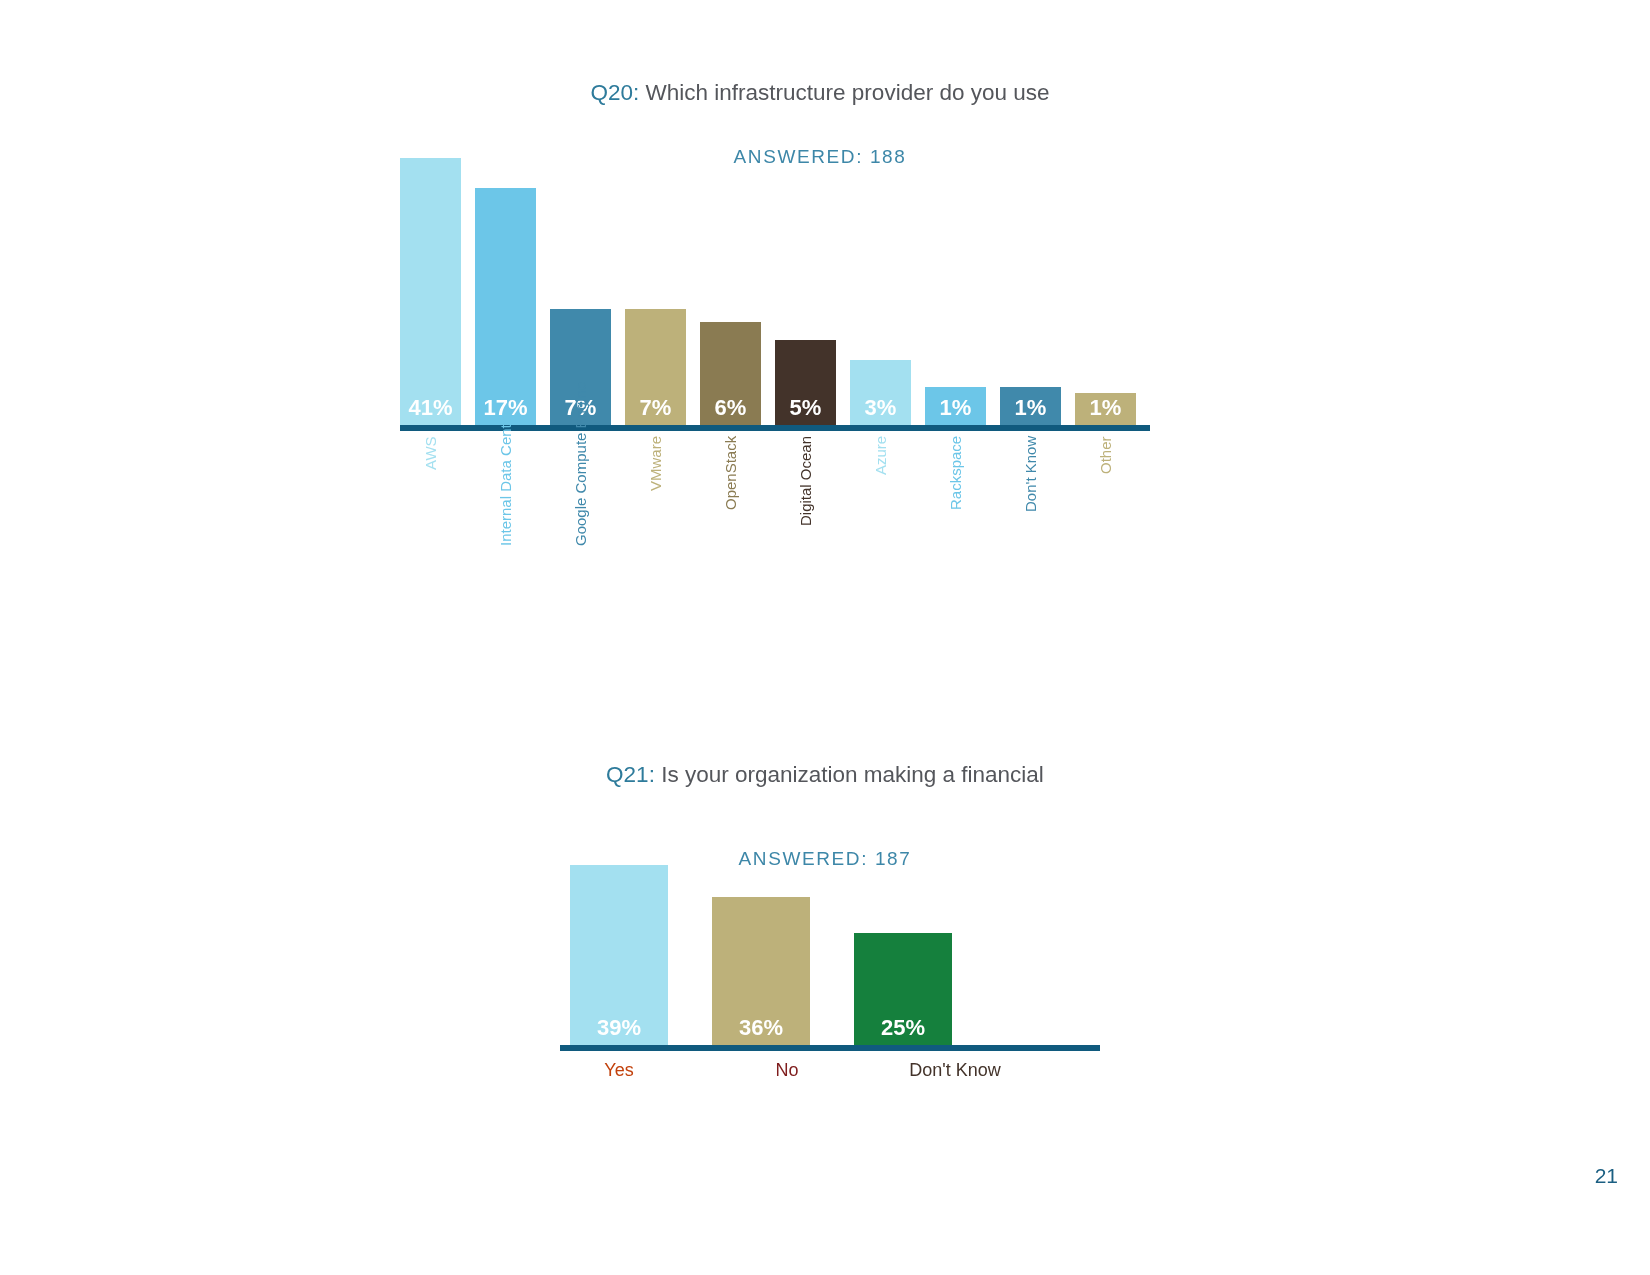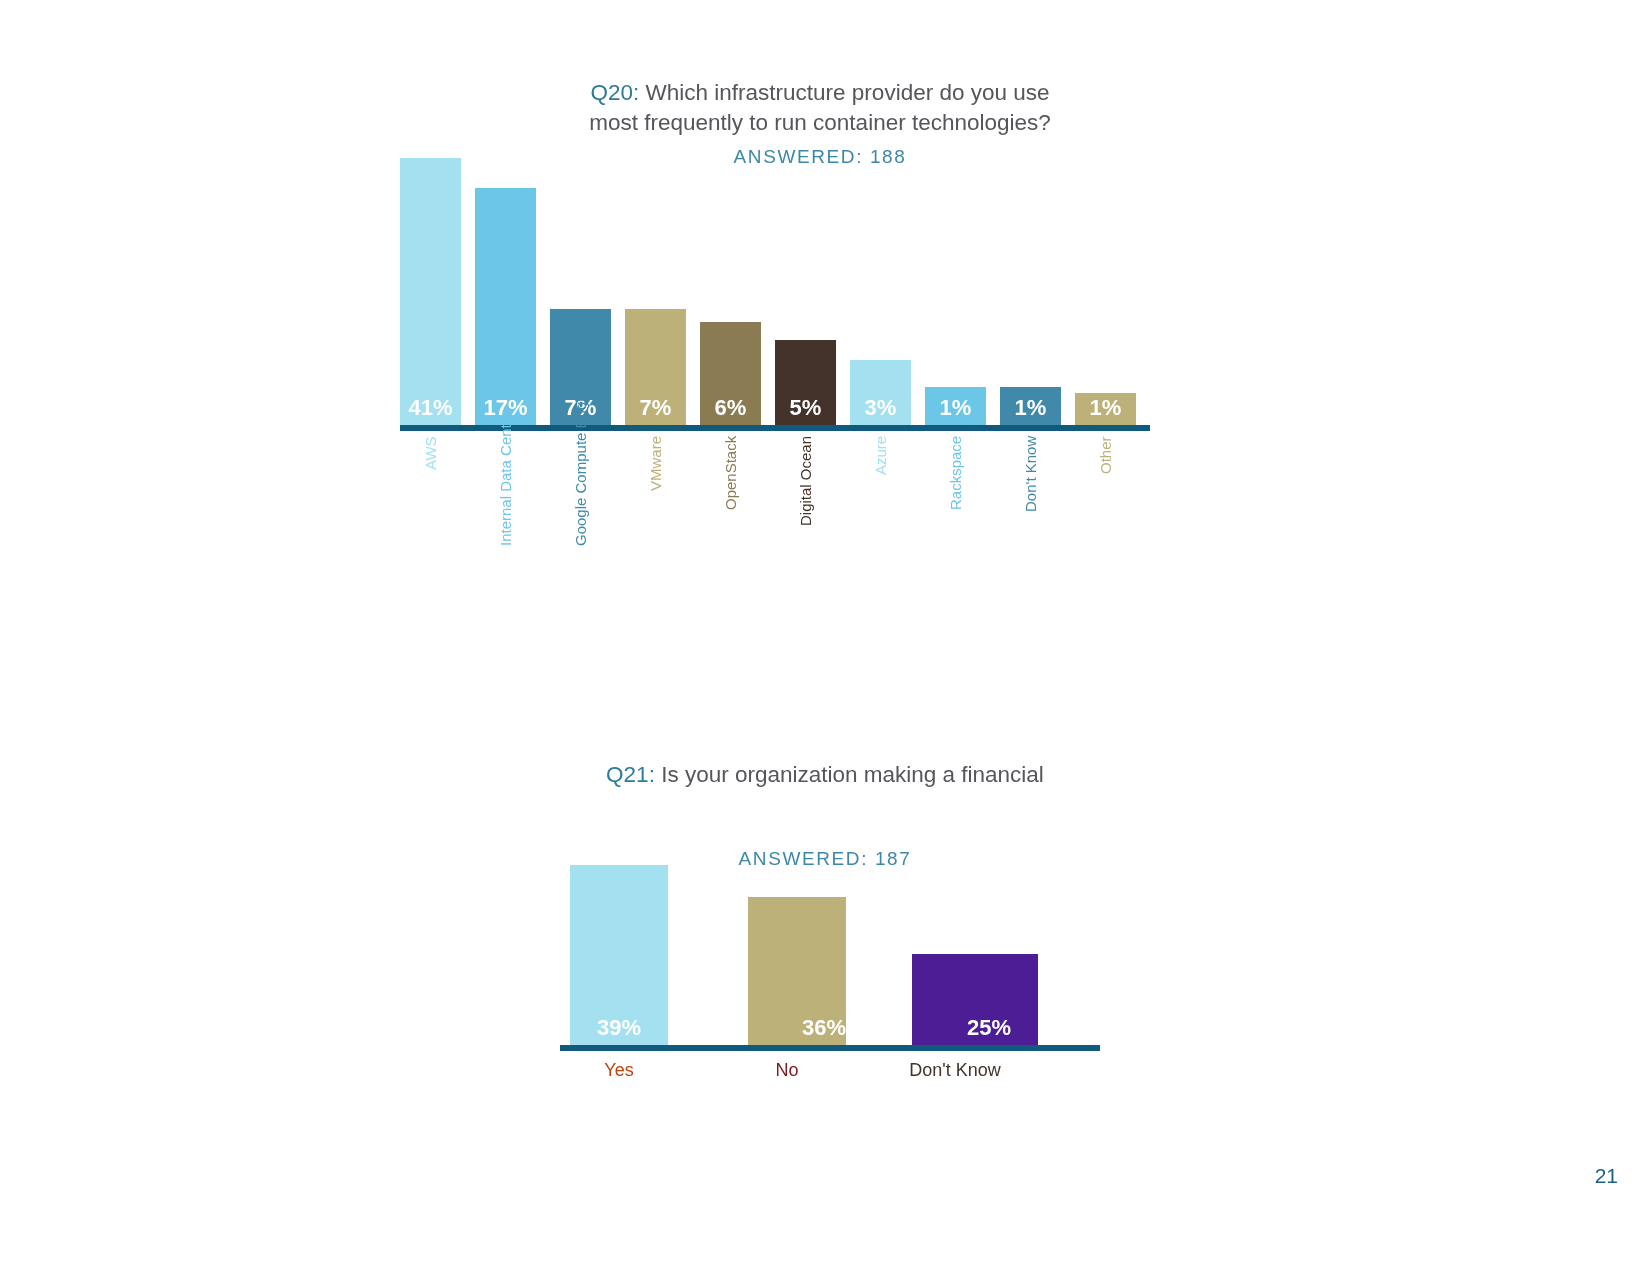--- a/index.html
+++ b/index.html
@@ -122,21 +122,20 @@
   }
 </style>
 </head>
 <body>
 
 <div class="chart-block" style="left:0; top:0; width:1650px; height:600px;">
 
   <div class="chart-title" style="position:absolute; left:500px; top:78px; width:640px;">
     <span class="qnum">Q20:</span>
     <span>Which infrastructure provider do you use</span><br>
-    <span>most frequently to run container technologies?</span>
   </div>
 
   <div class="answered" style="position:absolute; left:500px; top:146px; width:640px;">ANSWERED: 188</div>
 
   <div class="plot" style="position:absolute; left:400px; top:70px; width:750px; height:355px;">
 
     <div class="bars" style="gap:14px;">
 
       <div class="bar-col" style="width:61px;">
         <div class="bar" style="height:267px; background:#a3e0f0;">
@@ -252,36 +251,36 @@
 
   <div class="chart-title" style="position:absolute; left:515px; top:760px; width:620px;">
     <span class="qnum">Q21:</span>
     <span>Is your organization making a financial</span><br>
   </div>
 
   <div class="answered" style="position:absolute; left:515px; top:829px; width:620px;margin-top:19px;">ANSWERED: 187</div>
 
   <div class="plot" style="position:absolute; left:560px; top:830px; width:540px; height:215px;">
 
-    <div class="bars" style="gap:80px; padding-left:10px;">
+    <div class="bars" style="gap:44px; padding-left:10px;">
 
       <div class="bar-col" style="width:98px;">
         <div class="bar" style="height:180px; background:#a3e0f0;">
           <span class="bar-value">39%</span>
         </div>
       </div>
 
       <div class="bar-col" style="width:98px;">
-        <div class="bar" style="height:148px; background:#bdb17a;justify-content:flex-end;">
+        <div class="bar" style="height:148px; background:#bdb17a;">
           <span class="bar-value">36%</span>
         </div>
       </div>
 
       <div class="bar-col" style="width:98px;">
-        <div class="bar" style="height:91px; background:#4c1d95;padding-left:28px;">
+        <div class="bar" style="height:112px; background:#15803d;">
           <span class="bar-value">25%</span>
         </div>
       </div>
 
     </div>
   </div>
 
   <div class="axis-line" style="left:560px; top:1045px; width:540px;"></div>
 
   <div class="hlabels" style="left:570px; top:1060px; width:540px; gap:70px;">

